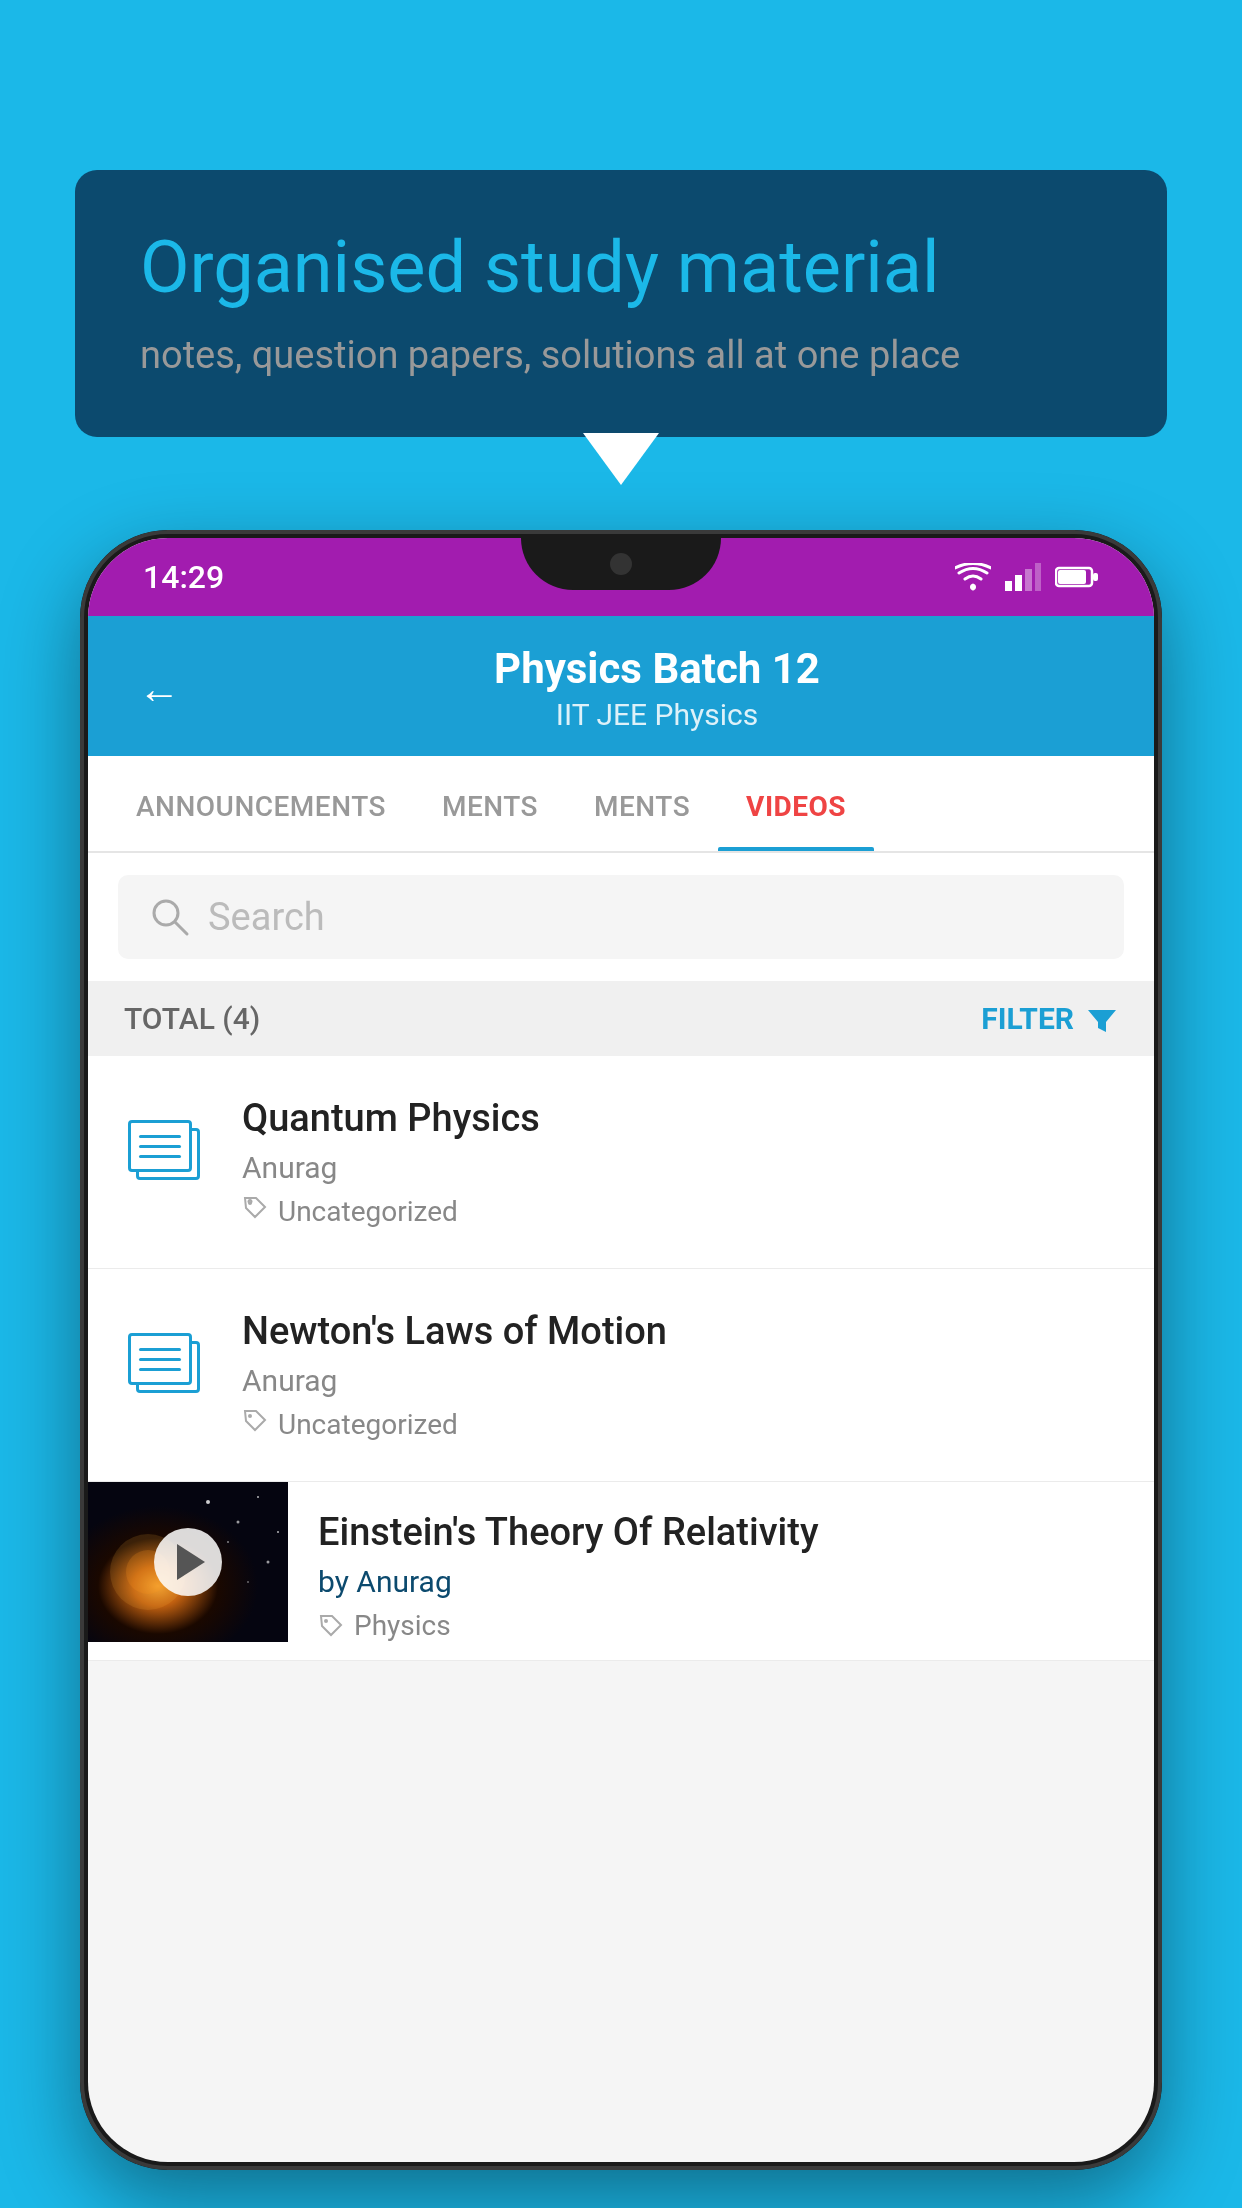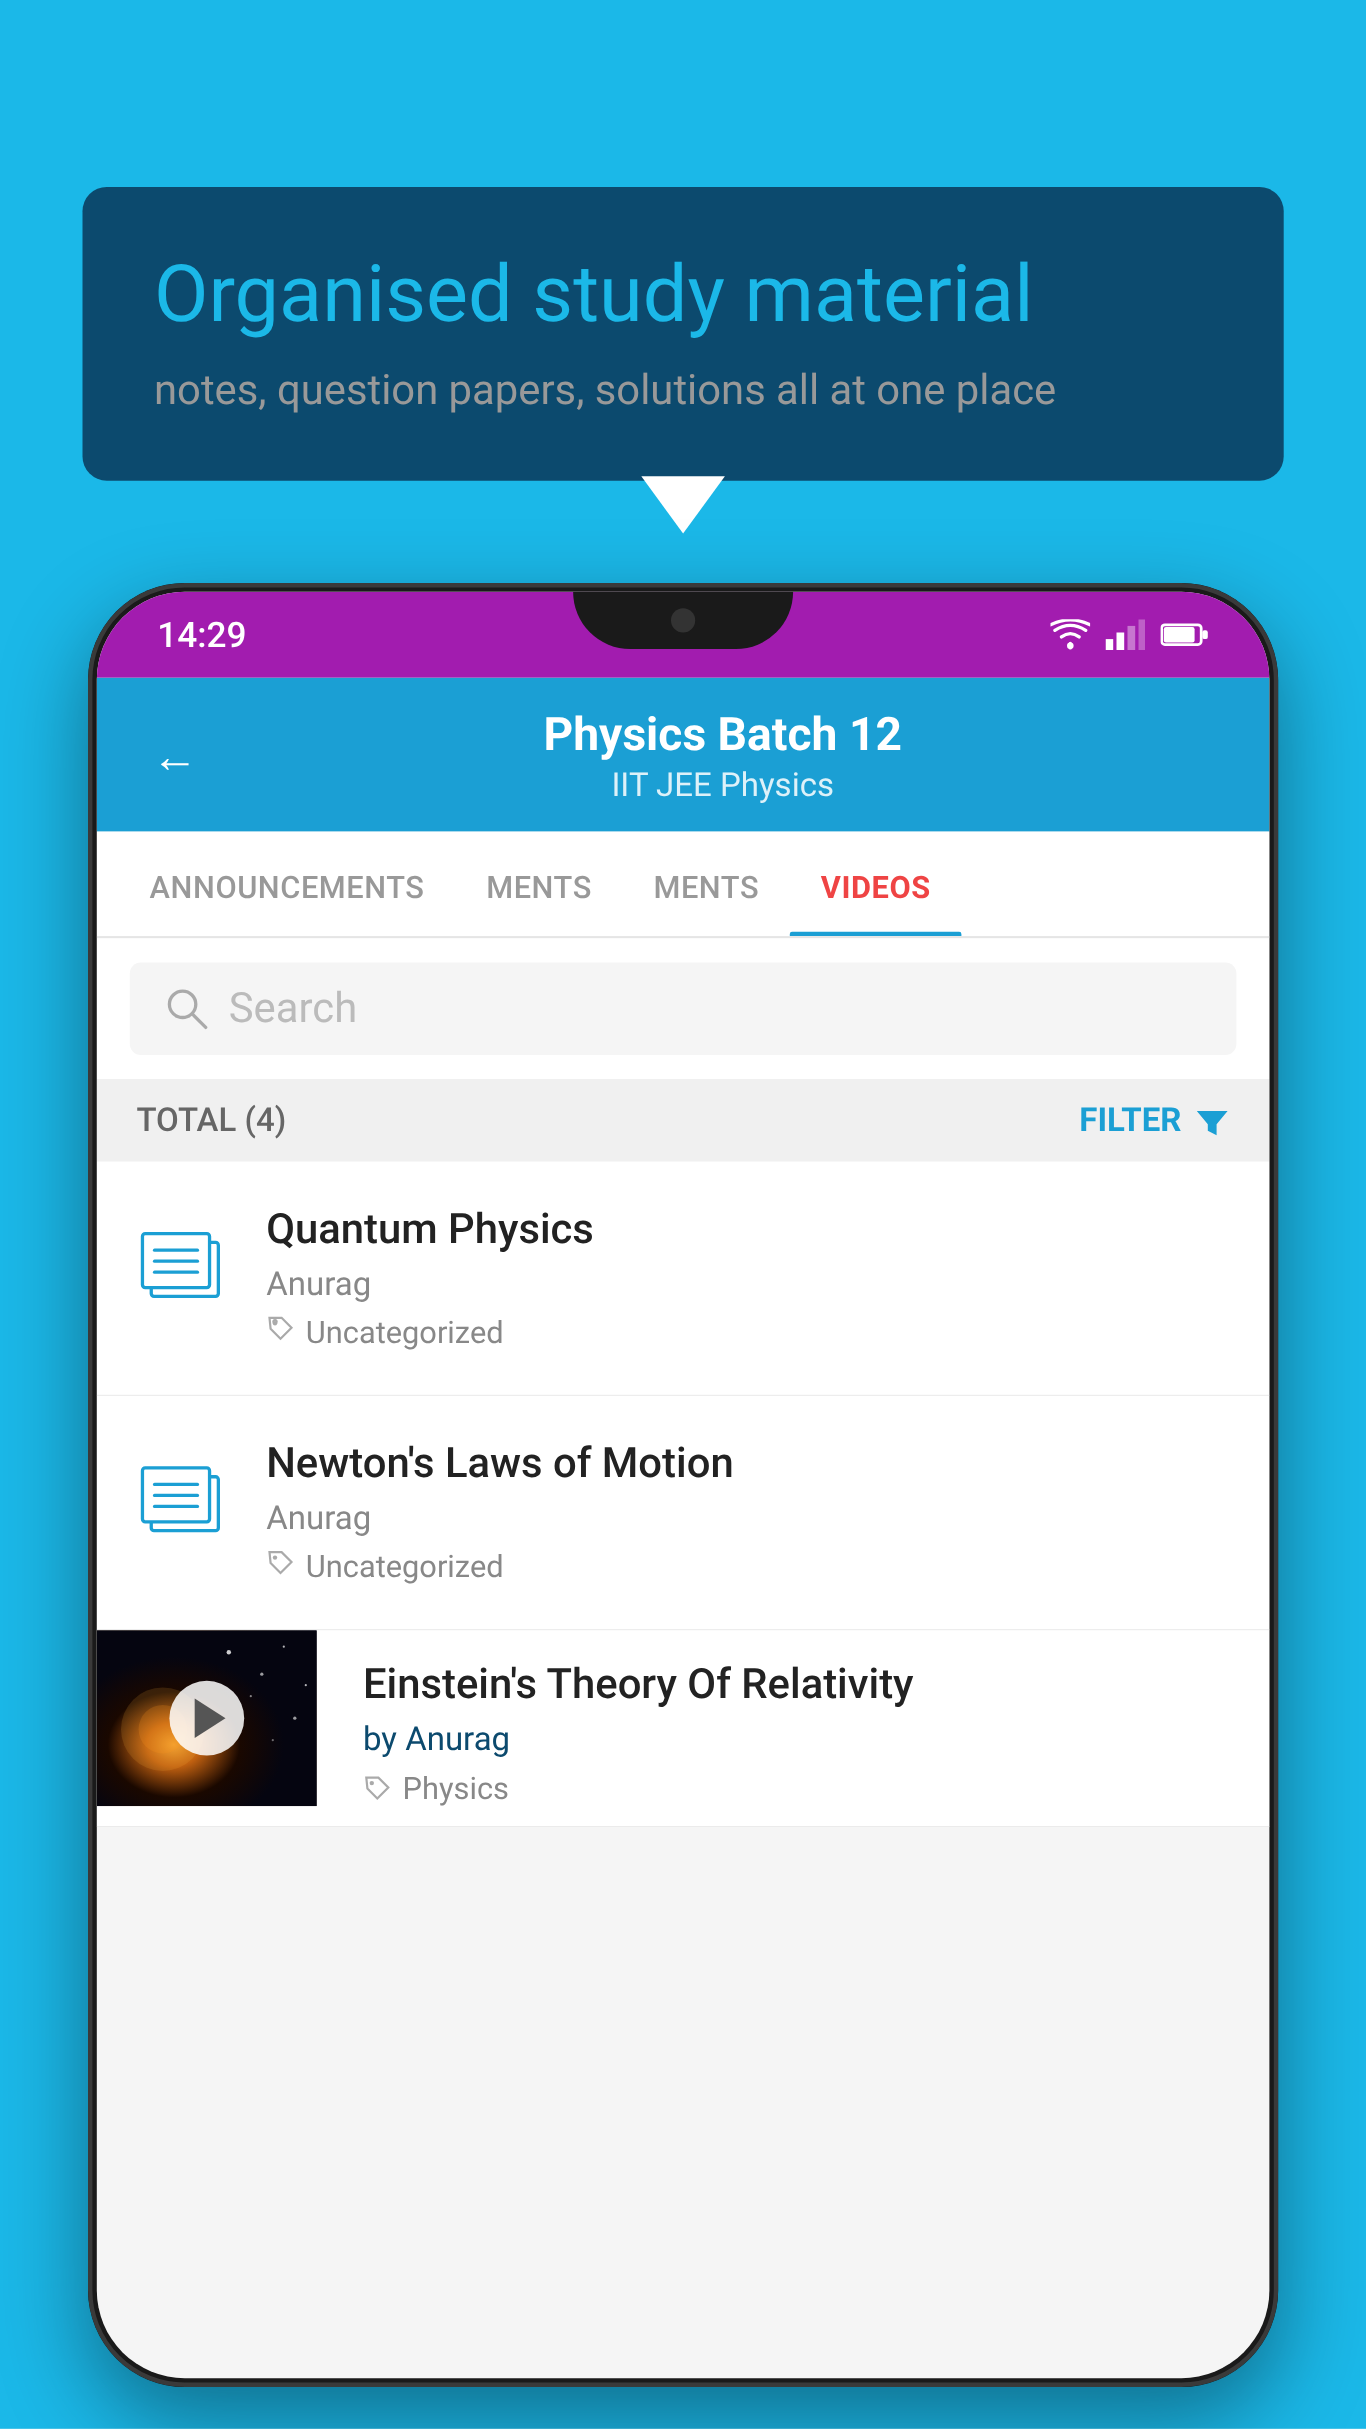--- a/index.html
+++ b/index.html
@@ -281,21 +281,20 @@
       font-size: 28px;
     }
 
     
     .list-item-thumb {
       display: flex;
       align-items: flex-start;
       padding: 0 36px 0 0;
       border-bottom: 1.5px solid #ebebeb;
       cursor: pointer;
-      gap: 12px;
     }
     .thumb-container {
       width: 200px;
       height: 160px;
       flex-shrink: 0;
       background: #222;
       position: relative;
       overflow: hidden;
     }
     .thumb-bg {

